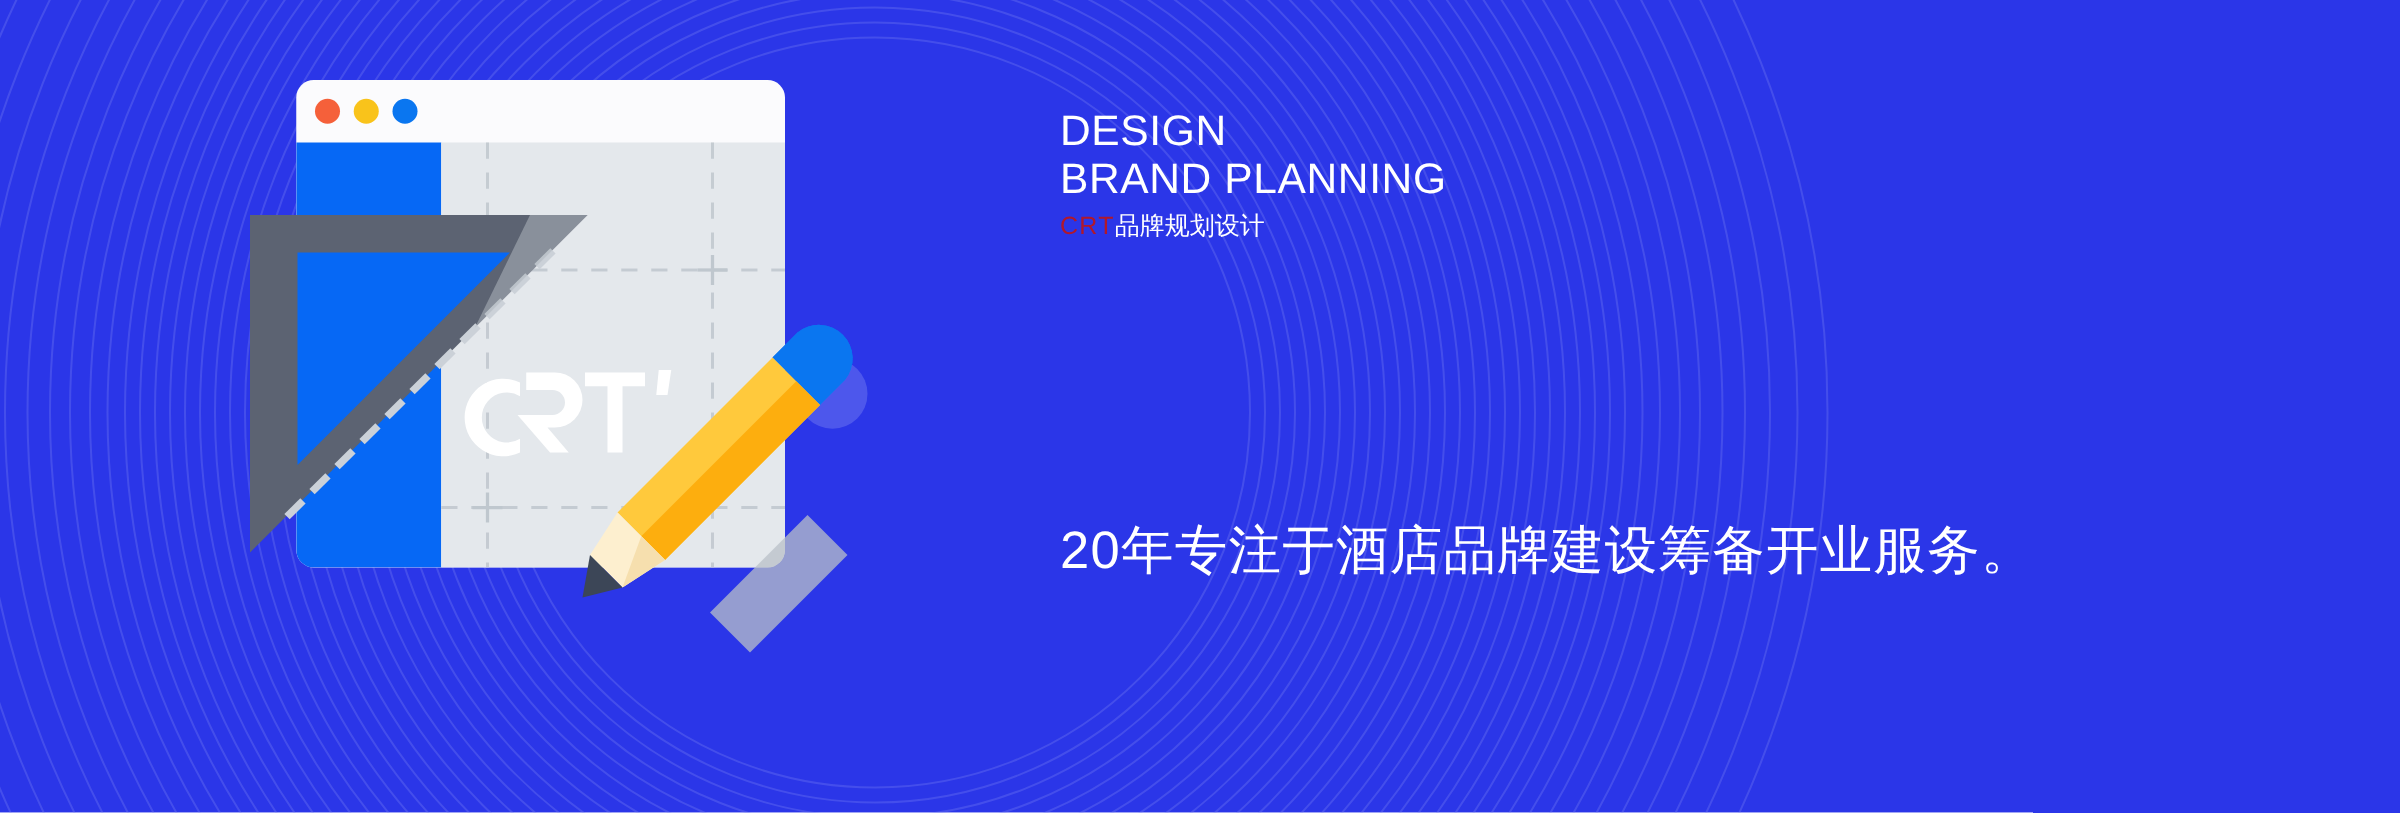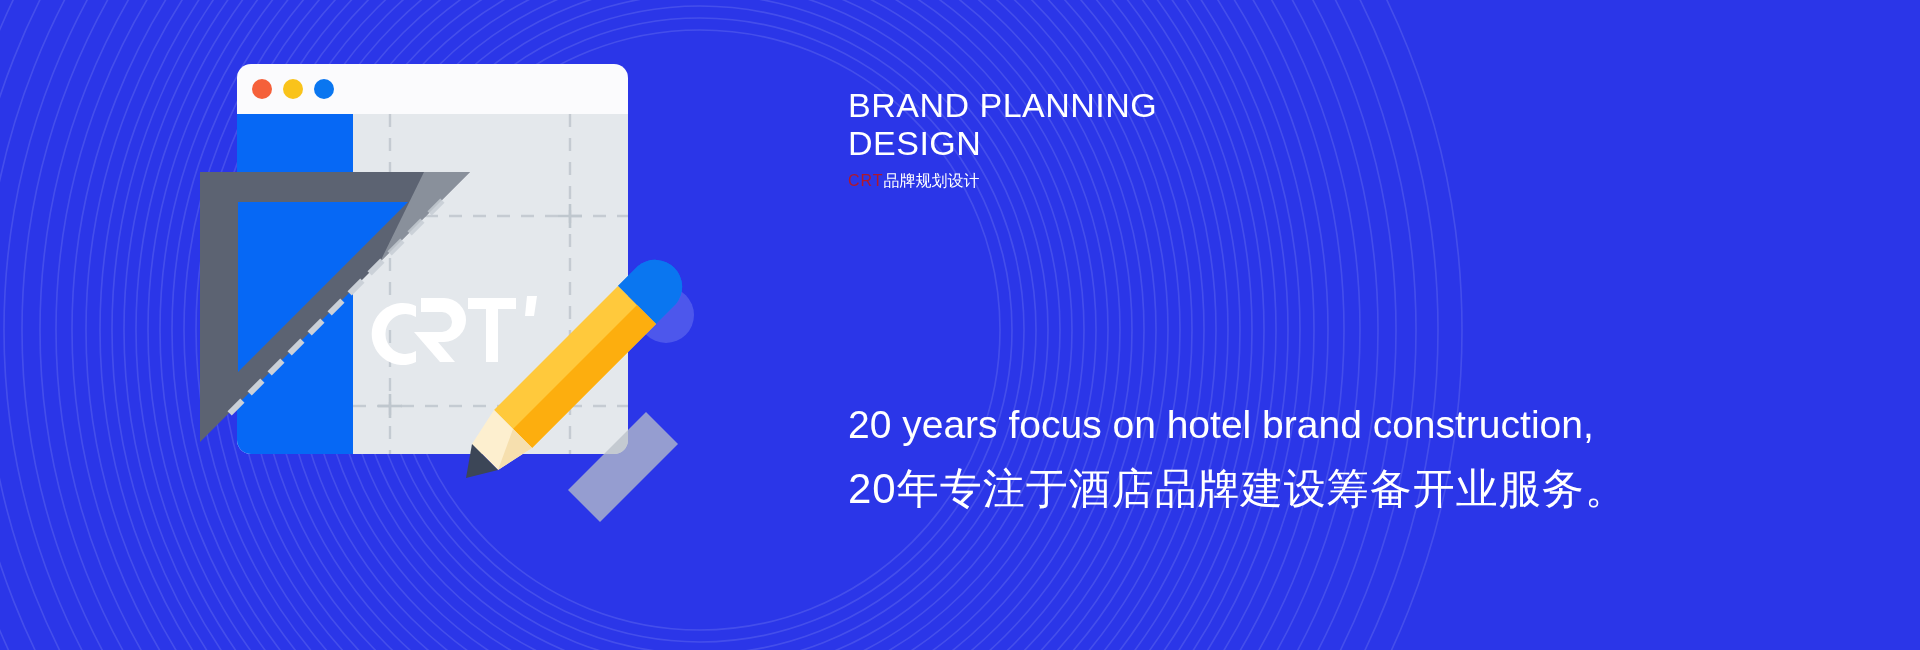--- a/index.html
+++ b/index.html
@@ -53,21 +53,21 @@
   .eyebrow-line {
     color: #ffffff;
     font-size: 34px;
     line-height: 38px;
     font-weight: 400;
     letter-spacing: 0.5px;
     white-space: nowrap;
   }
   .eyebrow-cn {
     margin-top: 6px;
-    font-size: 16px;
+    font-size: 20px;
     line-height: 26px;
     color: #ffffff;
     white-space: nowrap;
   }
   .eyebrow-cn .crt-red {
     color: #B0182C;
     letter-spacing: 1px;
   }
 
   .headline {
@@ -234,24 +234,23 @@
         <path d="M333 379 L352 398 L318 420 Z" fill="#F6DFAE"></path>
 
         <path d="M292 394 L318 420 L286 428 Z" fill="#3C4657"></path>
       </g>
     </svg>
   </div>
 
   <div class="content">
 
     <div class="eyebrow">
+      <div class="eyebrow-line">DESIGN</div>
       <div class="eyebrow-line">BRAND PLANNING</div>
-      <div class="eyebrow-line">DESIGN</div>
       <div class="eyebrow-cn"><span class="crt-red">CRT</span><span>品牌规划设计</span></div>
     </div>
 
     <div class="headline">
-      <div class="headline-en">20 years focus on hotel brand construction,</div>
       <div class="headline-cn">20年专注于酒店品牌建设筹备开业服务。</div>
     </div>
 
   </div>
 </div>
 
 </body></html>

